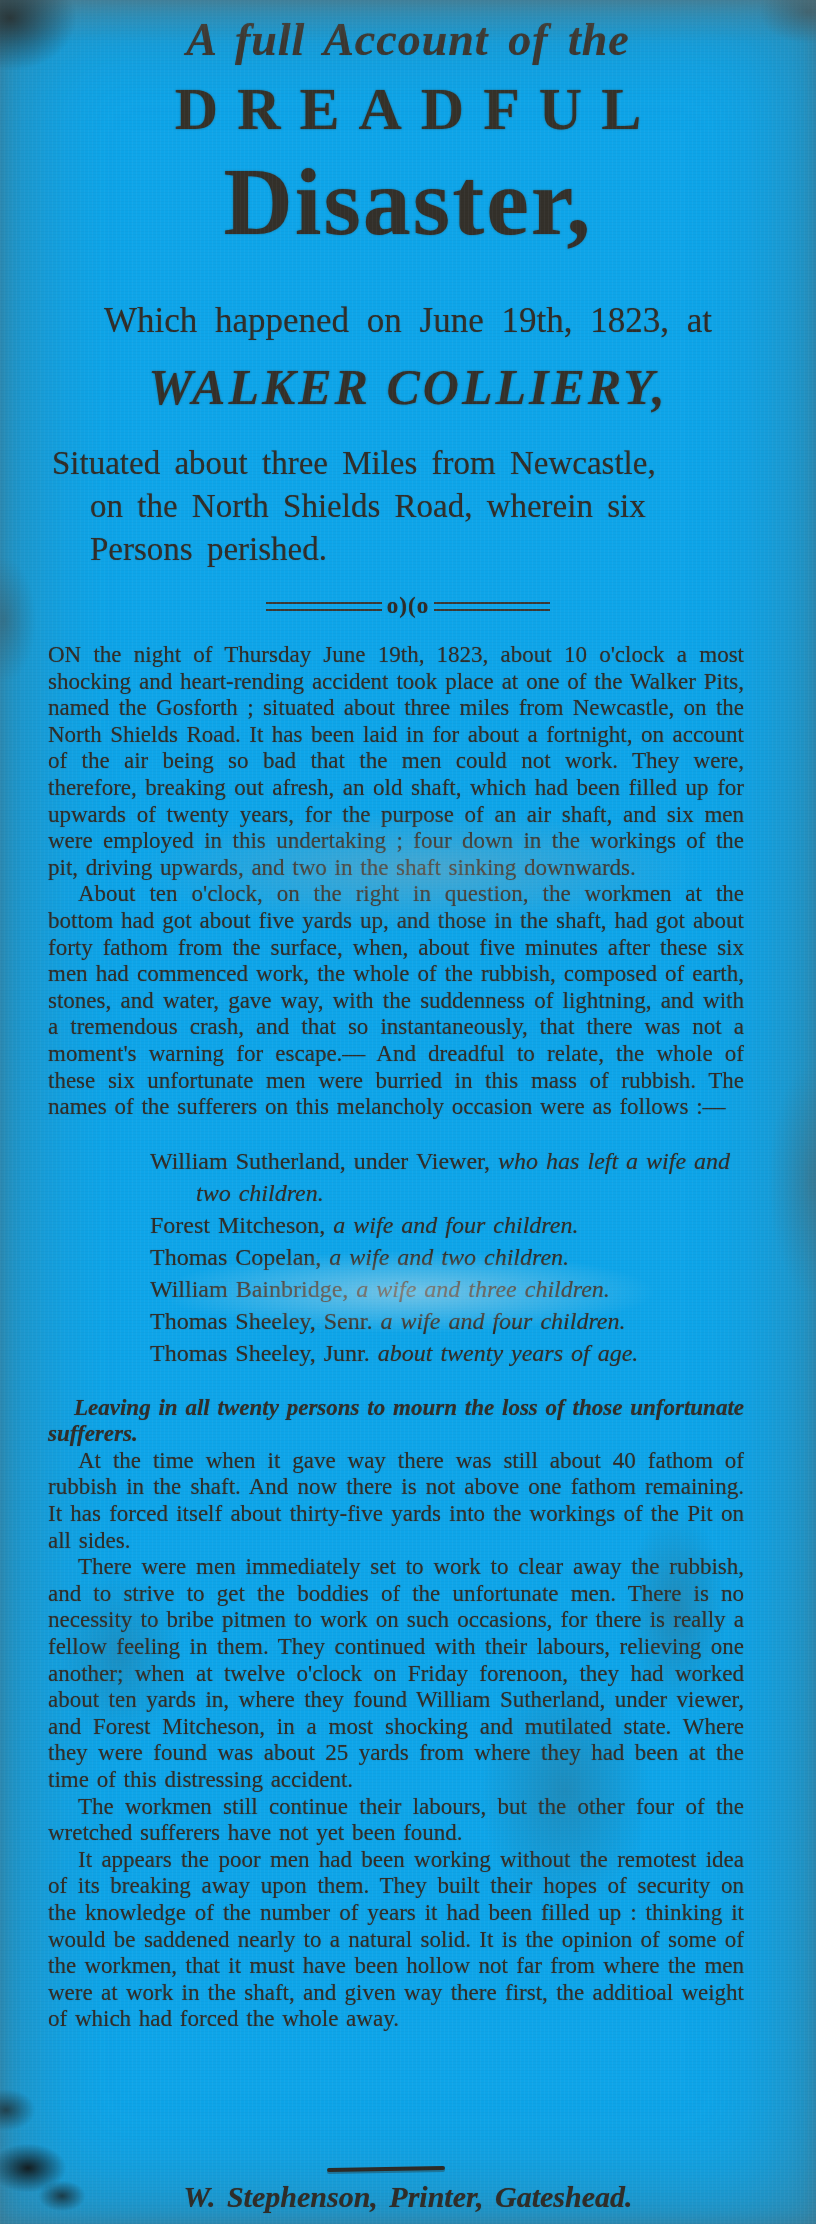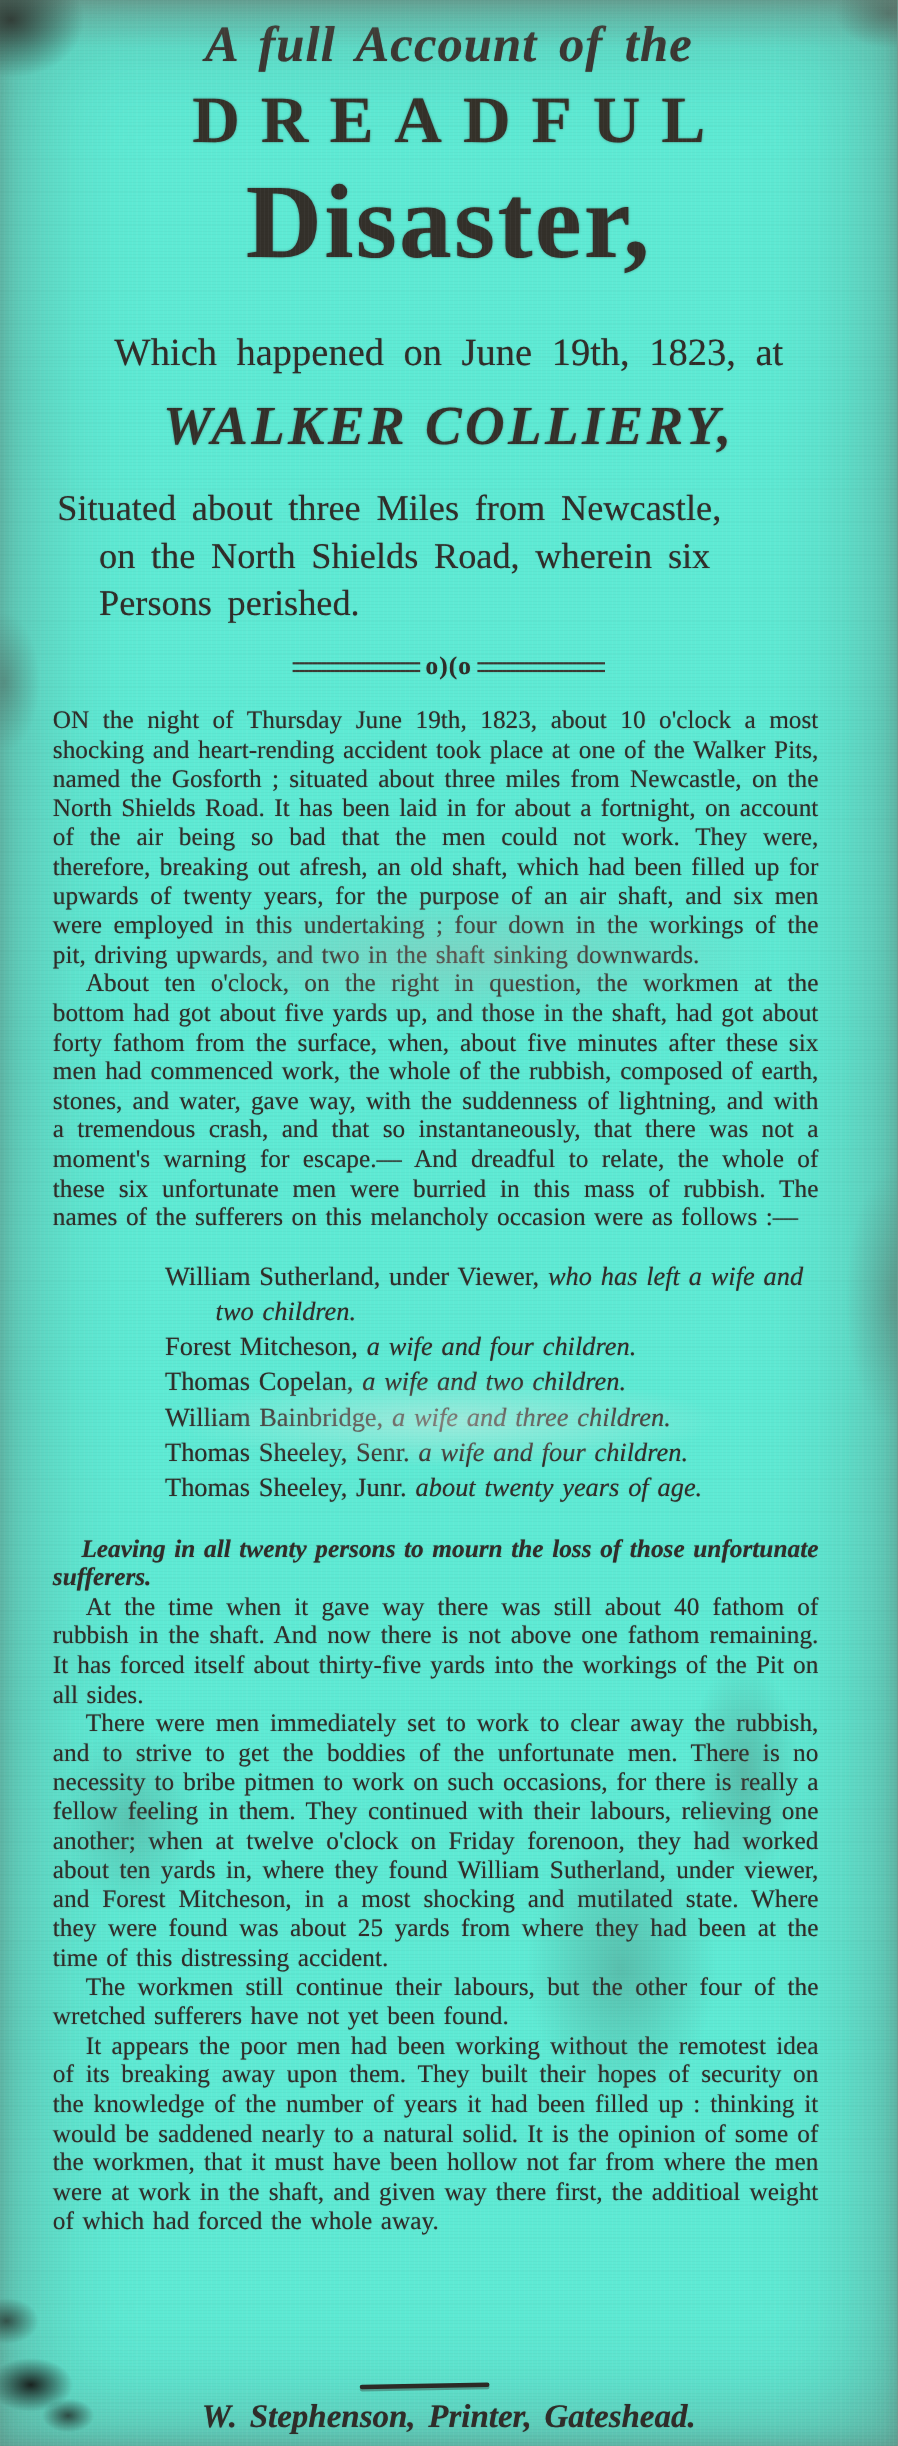--- a/index.html
+++ b/index.html
@@ -1,20 +1,20 @@
 <!DOCTYPE html>
 <html><head>
 <meta charset="utf-8">
 <style>
   html,body { margin:0; padding:0; background:#8d8b86; }
   .sheet {
     position:relative;
     width:816px; height:2224px;
     margin:0 auto;
-    background:#5eead4;
+    background:#0ea5e9;
     overflow:hidden;
     color:#2f2d29;
     font-family:"Liberation Serif","DejaVu Serif",serif;
     box-shadow: inset 0 0 110px rgba(96,92,86,.55), inset 0 0 20px rgba(88,84,78,.3);
     text-shadow: 0 0 1px rgba(47,45,41,.55);
   }
   
   .stains {
     position:absolute; inset:0; pointer-events:none;
     background-image:

